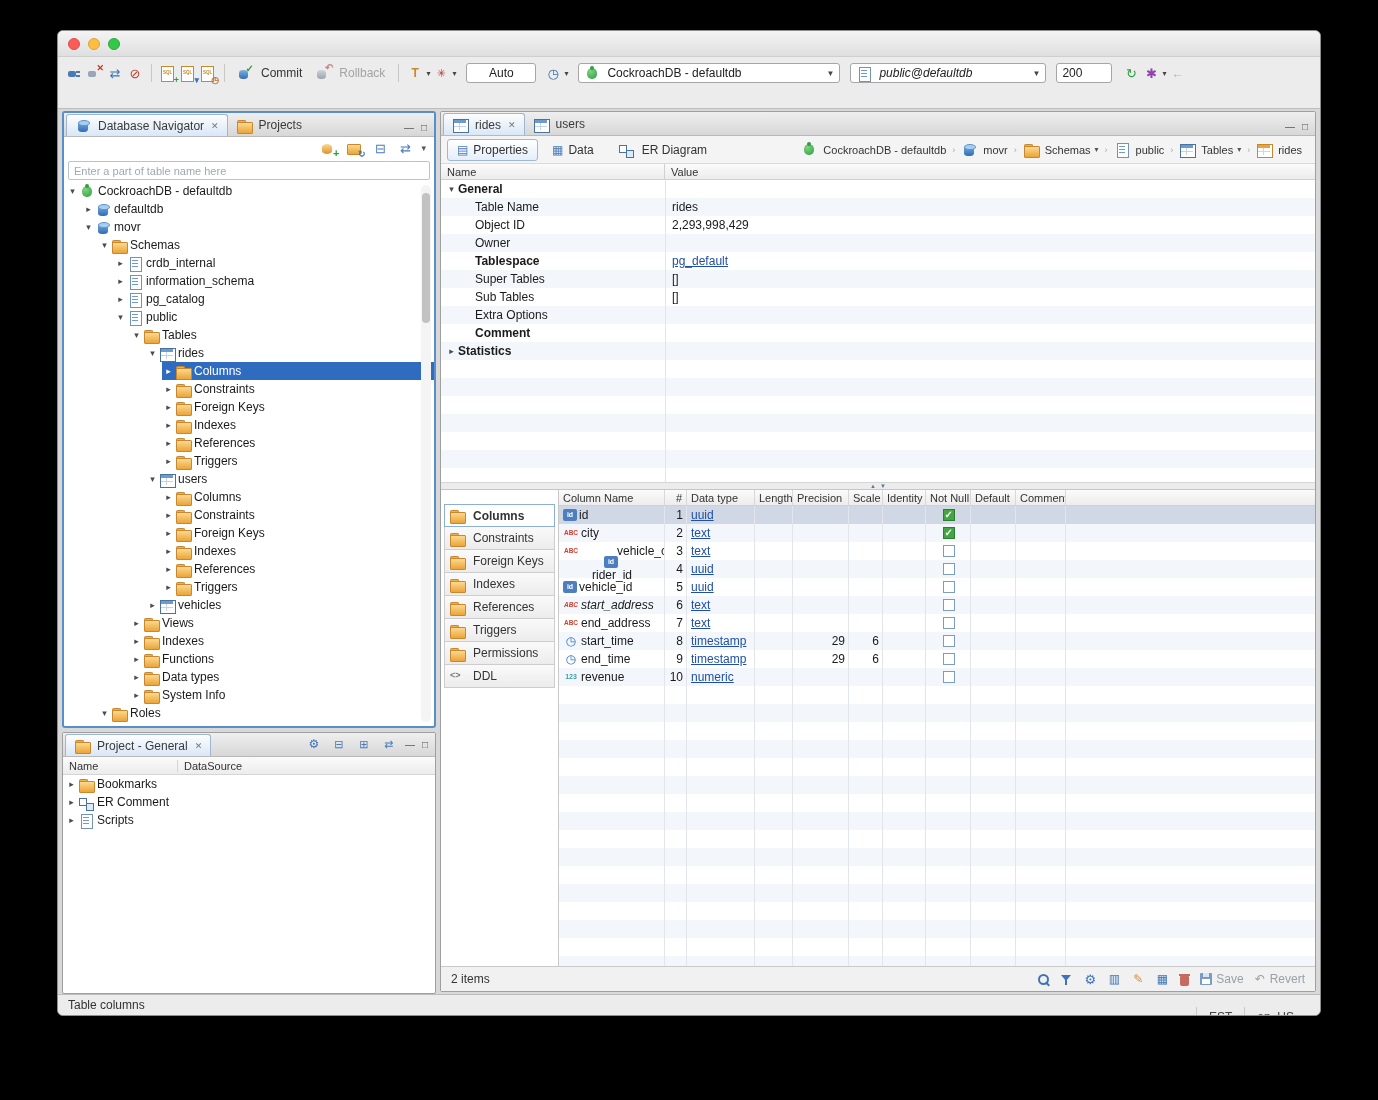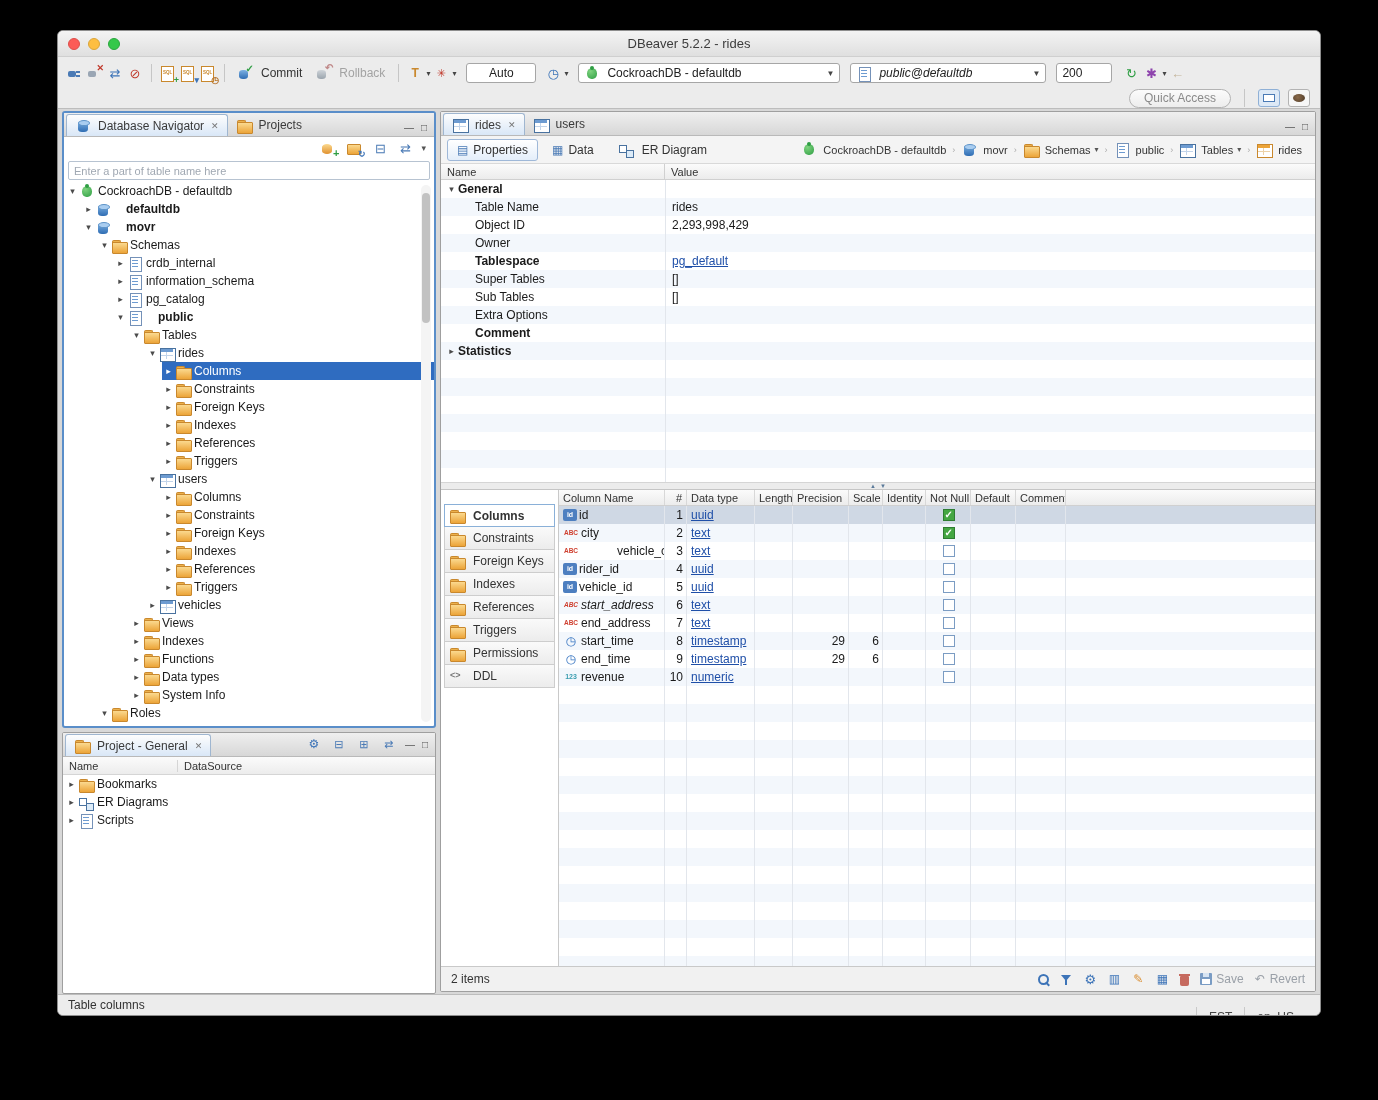--- a/index.html
+++ b/index.html
@@ -75,21 +75,21 @@
   .mi-foldsync::before{content:"";position:absolute;left:1px;top:4px;width:12px;height:9px;background:linear-gradient(#fbd98f,#eca438);border:1px solid #c9882d;border-radius:1px;}
   .mi-foldsync::after{content:"↻";position:absolute;right:-1px;bottom:-2px;color:#3d74b8;font-size:9px;font-weight:bold;}
   .nav-search{display:block;width:calc(100% - 8px);margin:2px 4px;height:19px;border:1px solid #b7c3d1;border-radius:2px;
     padding:0 5px;font-size:11px;font-family:inherit;color:#333;}
   .nav-search::placeholder{color:#a0a8b2;}
   .tree{position:relative;}
   .tree-row{height:18px;display:flex;align-items:center;font-size:12px;color:#1a1a1a;white-space:nowrap;}
   .tree-row.selected{background:#2f6cc0;color:#fff;}
   .tree-row.selected .tw{color:#fff;}
   .tw{width:13px;text-align:center;font-size:9px;color:#4a4a4a;flex:0 0 auto;}
-  .tlabel.b{font-weight:bold;margin-left:12px;}
+  .tlabel.b{font-weight:normal;}
   .vscroll{position:absolute;right:3px;top:72px;bottom:4px;width:10px;background:#f4f4f4;border-radius:5px;}
   .vscroll .thumb{position:absolute;left:1px;top:8px;width:8px;height:130px;background:#c2c2c2;border-radius:4px;}
   .proj-header{height:18px;display:flex;align-items:center;background:linear-gradient(#fbfbfb,#ececec);
     border-bottom:1px solid #d5d5d5;font-size:11px;color:#333;}
   .proj-header .c1{width:115px;padding-left:6px;border-right:1px solid #d5d5d5;}
   .proj-header .c2{padding-left:6px;}
   
   .ti{display:inline-block;width:16px;height:15px;position:relative;flex:0 0 auto;margin-right:3px;}
   .ic-conn::before{content:"";position:absolute;left:3px;top:2px;width:10px;height:11px;border-radius:50% 50% 45% 45%;
     background:radial-gradient(circle at 35% 30%,#7ed37e,#2f9e44);}
@@ -208,21 +208,20 @@
 <body>
 
 <div class="window">
 
   <div class="titlebar">
     <div class="traffic">
       <span class="tl red"></span>
       <span class="tl yellow"></span>
       <span class="tl green"></span>
     </div>
-    <div class="wtitle">DBeaver 5.2.2 - rides</div>
   </div>
 
   <div class="toolbar">
     <div class="tb-row1">
       <span class="mi mi-plug"></span>
       <span class="mi mi-plugx"></span>
       <span class="glyph" style="color:#3d74b8;">⇄</span>
       <span class="glyph" style="color:#c0392b;">⊘</span>
       <span class="sep"></span>
       <span class="mi mi-doc">
@@ -262,26 +261,20 @@
         <span class="ti ic-schema"></span>
         <span>public@defaultdb</span>
         <span class="arrow">▼</span>
       </div>
       <input class="fetch" style="margin-left: 8px;" value="200">
       <span class="glyph" style="color:#2f9e44;margin-left:8px;">↻</span>
       <span class="glyph" style="color:#8e44ad;">✱</span>
       <span style="font-size:8px;color:#444;">▾</span>
       <span class="glyph" style="color:#c3b49a;">←</span>
     </div>
-    <div class="tb-row2">
-      <button class="qa-btn">Quick Access</button>
-      <span class="sep"></span>
-      <span class="persp active"></span>
-      <span class="persp beaver"></span>
-    </div>
   </div>
 
   <div class="main">
 
     <div class="leftcol">
 
       <div class="panel navigator">
         <div class="view-tabs">
           <div class="vtab active">
             <span class="ti ic-db"></span>
@@ -484,21 +477,21 @@
         </div>
         <div class="tree" id="project-tree">
             <div class="tree-row" style="margin-left: 2px;">
               <span class="tw">▸</span>
               <span class="ti ic-folder"></span>
               <span class="tlabel">Bookmarks</span>
             </div>
             <div class="tree-row" style="margin-left: 2px;">
               <span class="tw">▸</span>
               <span class="ti ic-er"></span>
-              <span class="tlabel">ER Diagrams</span>
+              <span class="tlabel">ER Comment</span>
             </div>
             <div class="tree-row" style="margin-left: 2px;">
               <span class="tw">▸</span>
               <span class="ti ic-schema"></span>
               <span class="tlabel">Scripts</span>
             </div>
           </div>
       </div>
 
     </div>
@@ -737,21 +730,21 @@
                 <div class="ct-c r" style="width: 56px;"></div>
                 <div class="ct-c r" style="width: 34px;"></div>
                 <div class="ct-c" style="width: 43px;"></div>
                 <div class="ct-c ctr" style="width: 45px;">
                   <span class="cb"></span>
                 </div>
                 <div class="ct-c" style="width: 45px;"></div>
                 <div class="ct-c" style="width: 50px;"></div>
               </div>
               <div class="ct-row">
-                <div class="ct-c" style="width: 106px;">
+                <div class="ct-c" style="width: 106px; flex-direction: column;">
                   <span class="dt dt-uuid"></span>
                   <span>rider_id</span>
                 </div>
                 <div class="ct-c r" style="width: 22px;">4</div>
                 <div class="ct-c" style="width: 68px;">
                   <span class="link">uuid</span>
                 </div>
                 <div class="ct-c r" style="width: 38px;"></div>
                 <div class="ct-c r" style="width: 56px;"></div>
                 <div class="ct-c r" style="width: 34px;"></div>

